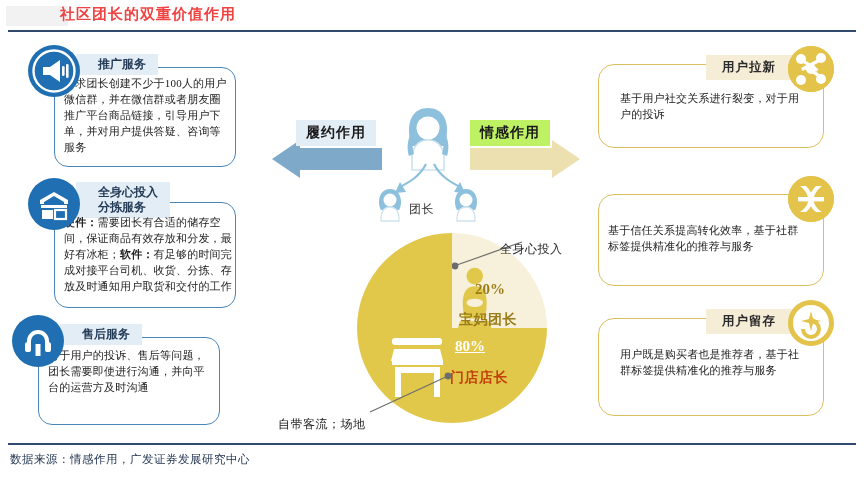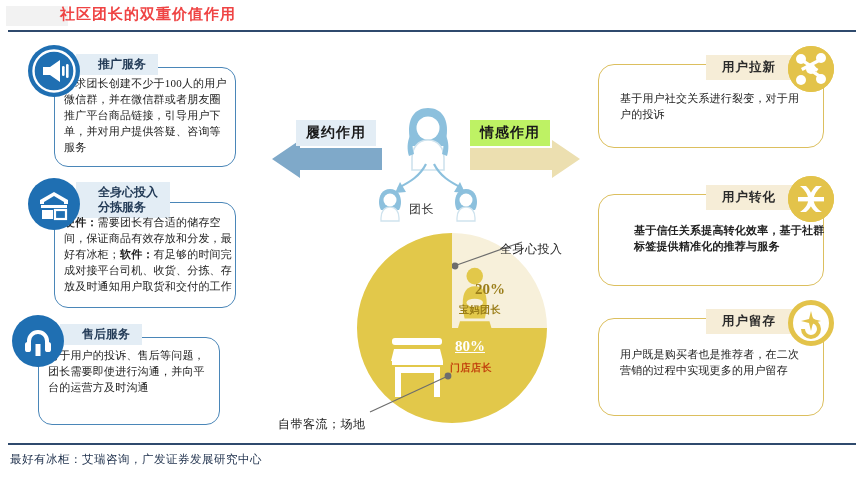--- a/index.html
+++ b/index.html
@@ -68,21 +68,21 @@
   .person-label {
     position: absolute; font-size: 12px; color: #333; letter-spacing: .5px;
   }
 
   
   .pie-wrap { position: absolute; left: 352px; top: 228px; width: 200px; height: 200px; }
   .pie-num {
     position: absolute; font-weight: 700; color: #9a7d18; font-size: 15px;
   }
   .pie-num.w { color: #ffffff; text-decoration: underline; }
-  .pie-txt { position: absolute; font-size: 10px; font-weight: 700; letter-spacing: .5px; }
+  .pie-txt { position: absolute; font-size: 14px; font-weight: 700; letter-spacing: .5px; margin-top: 8px; }
   .callout { position: absolute; font-size: 12px; color: #222; letter-spacing: .5px; margin-top: 12px; }
 
   
   .rcard { position: absolute; }
   .rcard .bubble {
     position: absolute; left: 0; top: 18px;
     border: 1.4px solid #dcbf5e; border-radius: 16px; background: #fff;
   }
   .rcard .chip {
     position: absolute; background: #f6edd7;
@@ -252,41 +252,40 @@
           <rect x="21" y="21" width="16" height="3.4" transform="rotate(34 21 21)"></rect>
           <rect x="13" y="22" width="22" height="3.4" transform="rotate(-28 13 22)"></rect>
         </g>
       </svg>
     </div>
     <div class="body" style="left:22px; top:44px; width:186px;">基于用户社交关系进行裂变，对于用户的投诉</div>
   </div>
 
   <div class="rcard" style="left:598px; top:176px; width:238px; height:112px;">
     <div class="bubble" style="width:226px; height:92px;"></div>
-    <div class="chip" style="left:108px; top:9px;">用户转化</div>
     <div class="badge" style="left:190px; top:0px;">
       <svg width="46" height="46" viewBox="0 0 46 46" aria-hidden="true">
         <circle cx="23" cy="23" r="23" fill="#e3c34a"></circle>
         <path d="M12 10 C22 18 24 28 12 36 L18 36 C28 28 26 18 18 10 Z" fill="#ffffff"></path>
         <path d="M34 10 C24 18 22 28 34 36 L28 36 C18 28 20 18 28 10 Z" fill="#ffffff"></path>
         <rect x="10" y="21" width="26" height="4.4" fill="#ffffff"></rect>
       </svg>
     </div>
-    <div class="body" style="left:36px; top:46px; width:192px;font-weight:bold;">基于信任关系提高转化效率，基于社群标签提供精准化的推荐与服务</div>
+    <div class="body" style="left:10px; top:46px; width:192px;">基于信任关系提高转化效率，基于社群标签提供精准化的推荐与服务</div>
   </div>
 
   <div class="rcard" style="left:598px; top:300px; width:238px; height:118px;">
     <div class="bubble" style="width:226px; height:98px;"></div>
     <div class="chip" style="left:108px; top:9px;">用户留存</div>
     <div class="badge" style="left:190px; top:0px; background:#ffffff; border:5px solid #e3c34a;">
       <svg width="36" height="36" viewBox="0 0 36 36" aria-hidden="true">
         <path d="M18 6 L20 14 L28 16 L20 18 L18 26 L16 18 L8 16 L16 14 Z" fill="#e3c34a"></path>
         <path d="M10 24 a8 8 0 1 0 8 -8" fill="none" stroke="#e3c34a" stroke-width="4"></path>
         <path d="M18 11 l5 5 l-5 5 z" fill="#e3c34a"></path>
       </svg>
     </div>
-    <div class="body" style="left:22px; top:46px; width:188px;">用户既是购买者也是推荐者，在二次营销的过程中实现更多的用户留存</div>
+    <div class="body" style="left:22px; top:46px; width:188px;">用户既是购买者也是推荐者，基于社群标签提供精准化的推荐与服务</div>
   </div>
 
   <div class="footer-rule"></div>
-  <div class="footer-text">最好有冰柜：艾瑞咨询，广发证券发展研究中心</div>
+  <div class="footer-text">数据来源：情感作用，广发证券发展研究中心</div>
 
 </div>
 
 </body></html>

